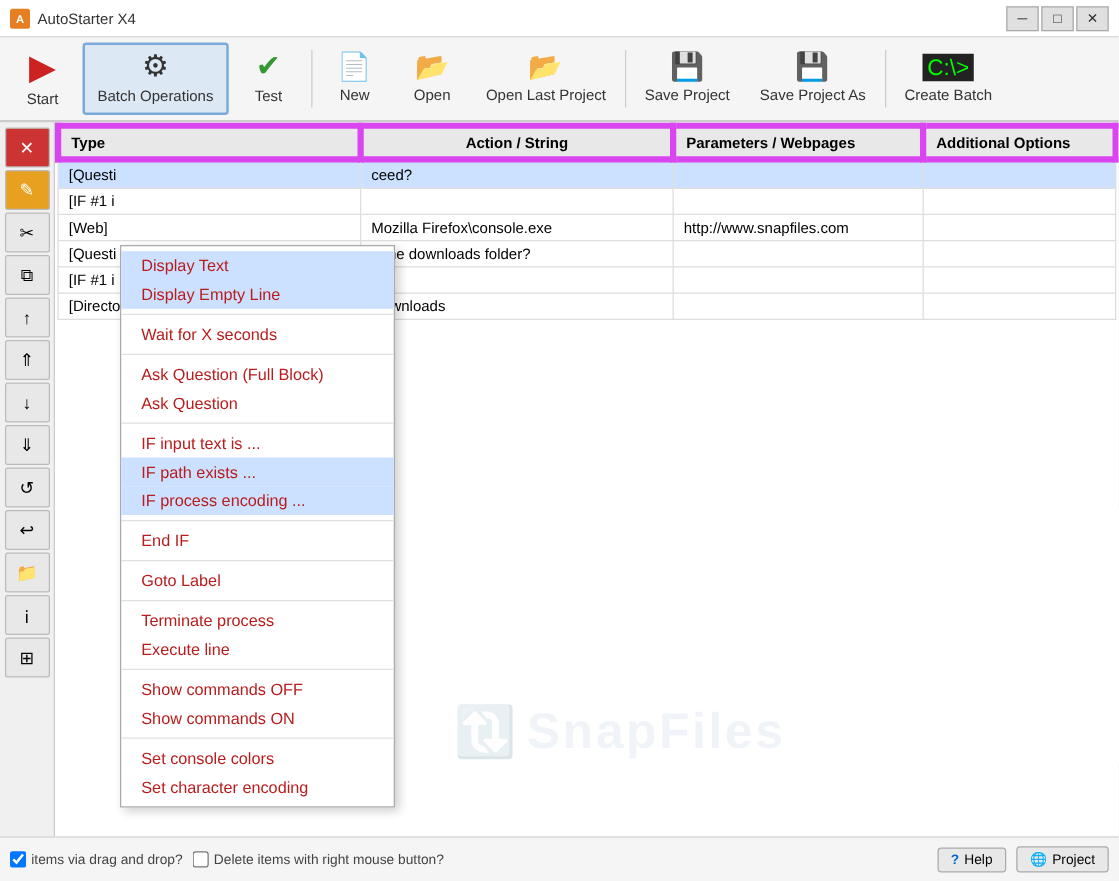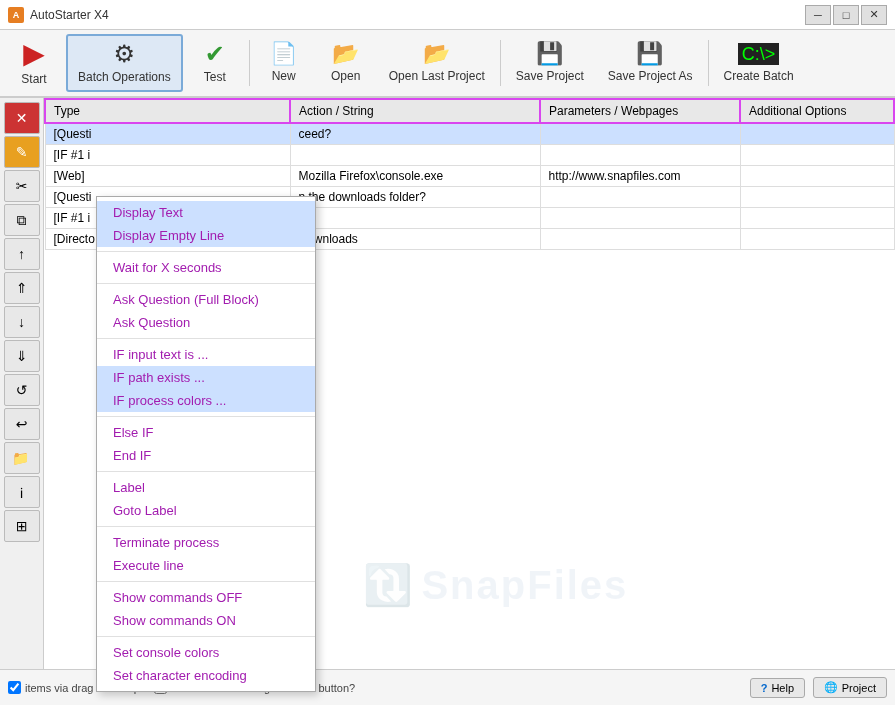--- a/index.html
+++ b/index.html
@@ -87,24 +87,24 @@
       overflow: auto;
       background: white;
     }
     .data-table {
       width: 100%;
       border-collapse: collapse;
       font-size: 12px;
     }
     .data-table th {
       background: #e8e8e8;
-      border: 2px solid #d946ef;
+      border: 5px solid #d946ef;
       padding: 4px 8px;
       text-align: left;
-      font-weight: normal;
+      font-weight: bold;
       white-space: nowrap;
     }
     .data-table td {
       border: 1px solid #ddd;
       padding: 3px 8px;
       white-space: nowrap;
     }
     .data-table tr.selected td { background: #cce0ff; }
 
     
@@ -153,21 +153,21 @@
       width: 220px;
       background: white;
       border: 1px solid #aaa;
       box-shadow: 3px 3px 8px rgba(0,0,0,0.2);
       z-index: 200;
       padding: 4px 0;
     }
     .menu-item {
       padding: 4px 16px;
       cursor: pointer;
-      color: #a21caf;
+      color: #b91c1c;
       font-size: 13px;
     }
     .menu-separator {
       height: 1px;
       background: #e0e0e0;
       margin: 4px 0;
     }
     .menu-item.highlighted { background: #cce0ff; }
   </style>
 </head>
@@ -258,21 +258,21 @@
 
     <div class="watermark" style="position:absolute; bottom:60px; left:50%; transform:translateX(-40%); opacity:0.18;">
       <span style="font-size:40px;">🔃</span>
       <span style="font-size:40px; color:#b0c4de; font-weight:bold; letter-spacing:2px;">SnapFiles</span>
     </div>
 
     <table class="data-table">
       <thead>
         <tr>
           <th>Type</th>
-          <th style="width:250px;">Action / String</th>
+          <th style="width:250px;text-align:center;">Action / String</th>
           <th style="width:200px;">Parameters / Webpages</th>
           <th style="width:154px;">Additional Options</th>
         </tr>
       </thead>
       <tbody id="table-body">
       <tr class="selected">
             <td>[Questi</td>
             <td>ceed?</td>
             <td></td>
             <td></td>
@@ -315,26 +315,24 @@
   <div class="menu-item highlighted">Display Text</div>
       <div class="menu-item highlighted">Display Empty Line</div>
       <div class="menu-separator"></div>
       <div class="menu-item">Wait for X seconds</div>
       <div class="menu-separator"></div>
       <div class="menu-item">Ask Question (Full Block)</div>
       <div class="menu-item">Ask Question</div>
       <div class="menu-separator"></div>
       <div class="menu-item">IF input text is ...</div>
       <div class="menu-item highlighted">IF path exists ...</div>
-      <div class="menu-item highlighted">IF process colors ...</div>
-      <div class="menu-separator"></div>
-      <div class="menu-item">Else IF</div>
+      <div class="menu-item highlighted">IF process encoding ...</div>
+      <div class="menu-separator"></div>
       <div class="menu-item">End IF</div>
       <div class="menu-separator"></div>
-      <div class="menu-item">Label</div>
       <div class="menu-item">Goto Label</div>
       <div class="menu-separator"></div>
       <div class="menu-item">Terminate process</div>
       <div class="menu-item">Execute line</div>
       <div class="menu-separator"></div>
       <div class="menu-item">Show commands OFF</div>
       <div class="menu-item">Show commands ON</div>
       <div class="menu-separator"></div>
       <div class="menu-item">Set console colors</div>
       <div class="menu-item">Set character encoding</div>

